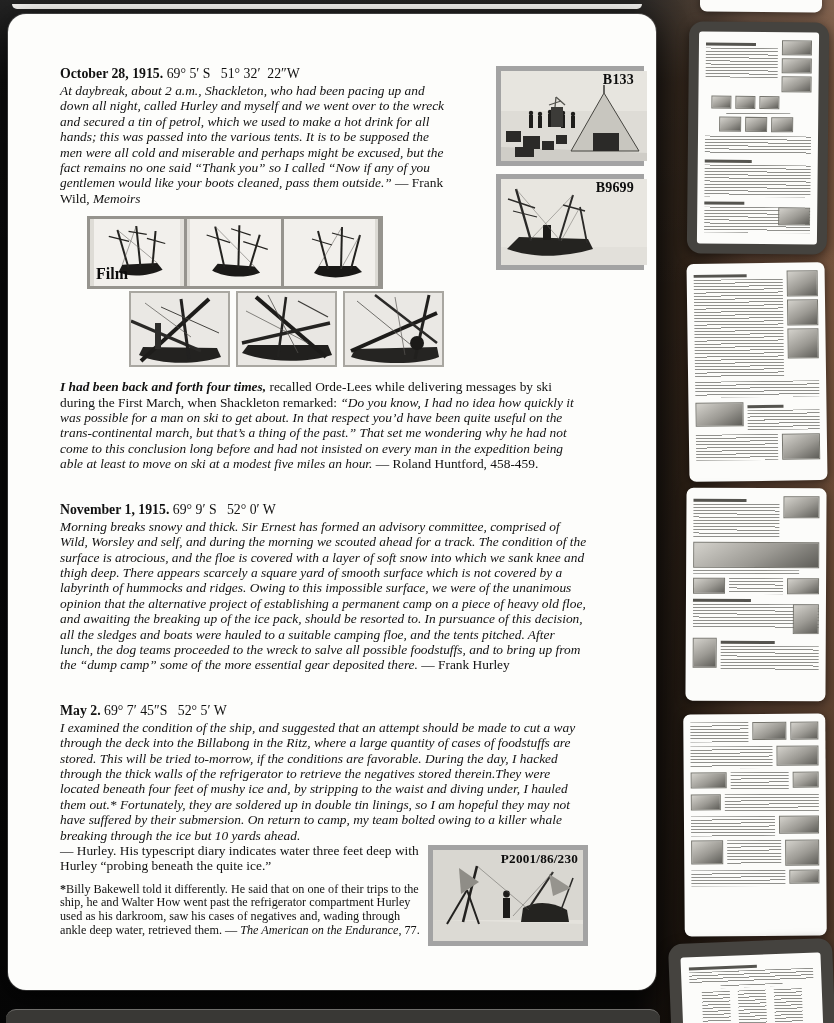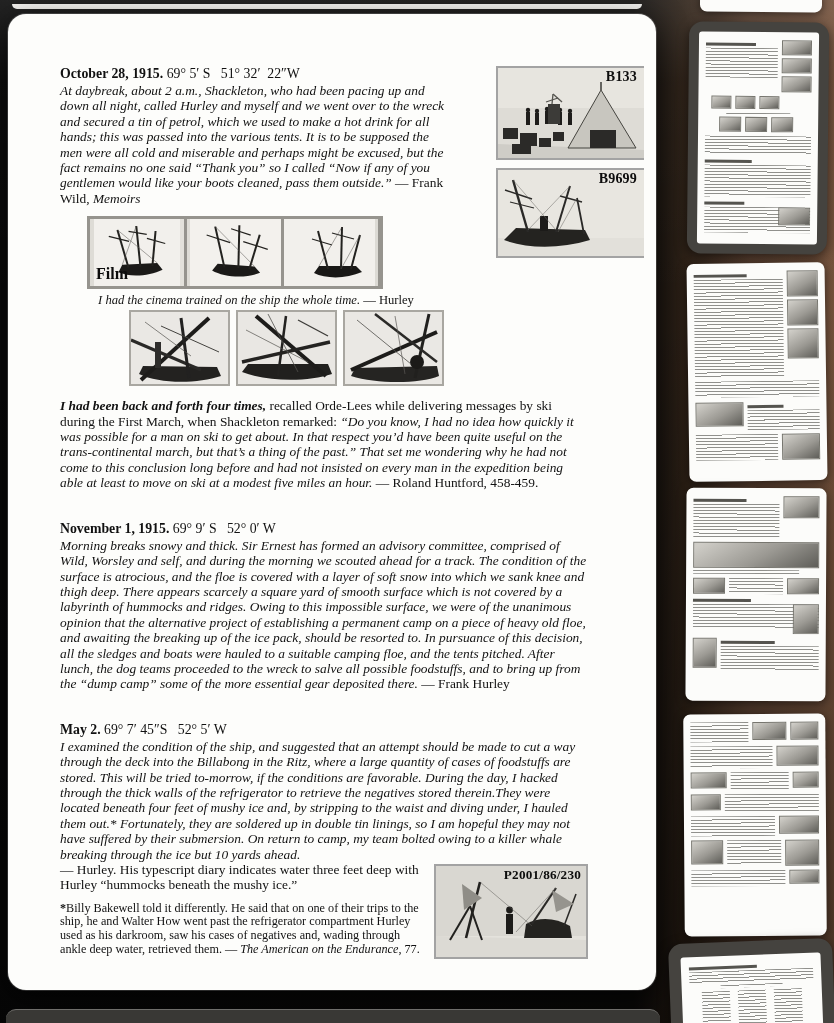--- a/index.html
+++ b/index.html
@@ -20,21 +20,21 @@
   .content{padding:52px 8px 0 52px;width:588px;box-sizing:border-box;}
   .bodytext{font-size:13.4px;line-height:15.4px;}
   .entry-head{font-size:13.8px;margin-bottom:1px;}
   .entry-head b{font-weight:bold;}
   .i{font-style:italic;}
   .bi{font-style:italic;font-weight:bold;}
   .r{font-style:normal;}
   .row1{display:flex;}
   .colL{width:392px;flex:none;}
   .colR{width:148px;flex:none;margin-left:44px;}
-  .photo{position:relative;border:2px solid #a3a3a3;background:#e6e4de;margin-bottom:8px;}
+  .photo{position:relative;border:5px solid #a3a3a3;background:#e6e4de;margin-bottom:8px;}
   .photo svg{display:block;}
   .plabel{position:absolute;top:1px;right:5px;font-weight:bold;font-size:14px;letter-spacing:0.2px;color:#0d0d0d;}
   .plabel.small{font-size:13.2px;}
   .filmstrip1{margin:10px 0 0 27px;background:#96948e;padding:3px;display:flex;gap:3px;width:296px;box-sizing:border-box;}
   .filmstrip2{margin:2px 0 0 69px;display:flex;gap:6px;width:318px;}
   .frame2{border:2px solid #a9a7a1;}
   .film-label{position:absolute;left:6px;bottom:3px;font-weight:bold;font-size:16px;color:#0c0c0c;}
   .film-caption{text-align:center;font-size:12.6px;margin-top:4px;width:392px;}
   .para-full{margin-top:12px;}
   .sect{margin-top:30px;}
@@ -115,21 +115,20 @@
                   <line x1="67" y1="50" x2="76" y2="16" stroke-width="2"></line>
                   <line x1="48" y1="14" x2="70" y2="20" stroke-width="1.2"></line>
                   <line x1="28" y1="20" x2="48" y2="26" stroke-width="1.2"></line>
                   <line x1="58" y1="8" x2="35" y2="47" stroke-width="0.5" stroke="#55534f"></line>
                   <line x1="76" y1="16" x2="57" y2="50" stroke-width="0.5" stroke="#55534f"></line>
                 </g>
               </svg>
           </div>
         </div>
 
-        <div class="film-caption"><span class="i">I had the cinema trained on the ship the whole time.</span><span class="r"> — Hurley</span></div>
 
         <div class="filmstrip2">
           <div class="photo frame2" style="margin:0;">
             <svg width="97" height="72" viewBox="0 0 97 72">
                 <rect width="97" height="72" fill="#eae8e4"></rect>
                 <path d="M8,62 C28,72 66,72 90,64 L86,55 L12,54 Z" fill="#232220"></path>
                 <line x1="10" y1="68" x2="78" y2="6" stroke="#1d1c1a" stroke-width="4"></line>
                 <line x1="0" y1="28" x2="70" y2="58" stroke="#2a2927" stroke-width="3"></line>
                 <line x1="58" y1="66" x2="50" y2="6" stroke="#222120" stroke-width="3"></line>
                 <rect x="24" y="30" width="6" height="26" fill="#2e2d2b"></rect>
@@ -257,21 +256,21 @@
                 <line x1="128" y1="60" x2="140" y2="28" stroke-width="1.6"></line>
               </g>
               <polygon points="116,24 138,38 120,46" fill="#96948e"></polygon>
               <g stroke="#5c5a56" stroke-width="0.5">
                 <line x1="44" y1="16" x2="96" y2="60"></line>
                 <line x1="120" y1="22" x2="80" y2="66"></line>
               </g>
             </svg>
           <span class="plabel small">P2001/86/230</span>
         </div>
-        <span class="r">— Hurley. His typescript diary indicates water three feet deep with Hurley “hummocks beneath the mushy ice.”</span>
+        <span class="r">— Hurley. His typescript diary indicates water three feet deep with Hurley “probing beneath the quite ice.”</span>
         <div class="footnote"><span class="star">*</span><span class="r">Billy Bakewell told it differently. He said that on one of their trips to the ship, he and Walter How went past the refrigerator compartment Hurley used as his darkroom, saw his cases of negatives and, wading through ankle deep water, retrieved them. — </span><span class="i">The American on the Endurance</span><span class="r">, 77.</span></div>
       </div>
     </div>
 
   </div>
 </div>
 
 <div class="next-page-edge"></div>
 
 <div>

